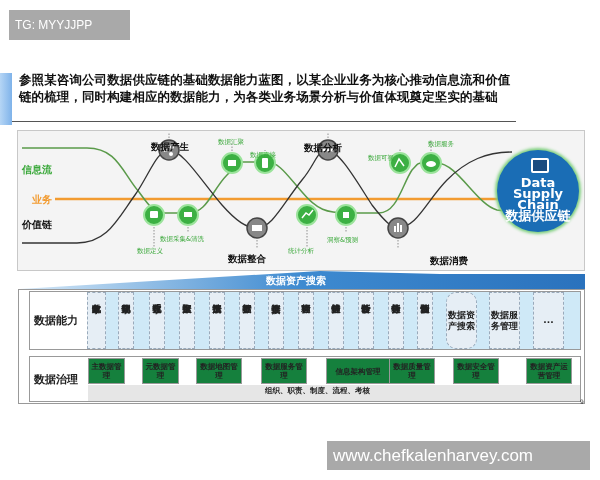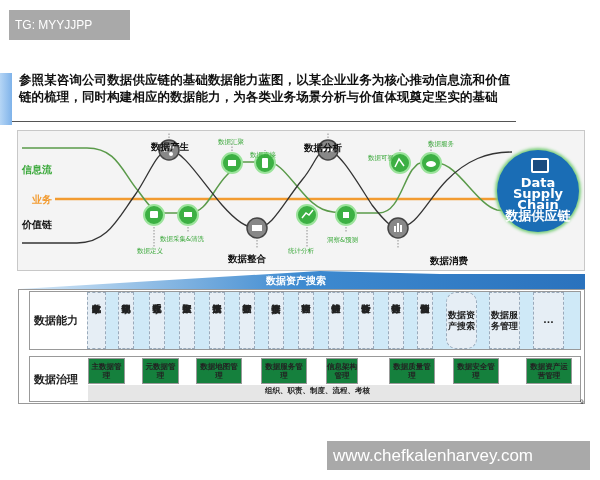--- a/index.html
+++ b/index.html
@@ -169,20 +169,20 @@
 
 <div class="gov-row"></div>
 <div class="gov-label">数据治理</div>
 <div class="gov-band"></div>
 <div class="gov-footer">组织、职责、制度、流程、考核</div>
 
 <div class="gov-cell" style="left:88px;width:37px;">主数据管理</div>
 <div class="gov-cell" style="left:142px;width:37px;">元数据管理</div>
 <div class="gov-cell" style="left:196px;width:46px;">数据地图管理</div>
 <div class="gov-cell" style="left:261px;width:46px;">数据服务管理</div>
-<div class="gov-cell" style="left:326px;width:32px;">信息架构管理</div>
+<div class="gov-cell" style="left:326px;width:64px;">信息架构管理</div>
 <div class="gov-cell" style="left:389px;width:46px;">数据质量管理</div>
 <div class="gov-cell" style="left:453px;width:46px;">数据安全管理</div>
 <div class="gov-cell" style="left:526px;width:46px;">数据资产运营管理</div>
 
 <div class="pagenum">9</div>
 
 <div class="wm-bot">www.chefkalenharvey.com</div>
 
 </body></html>

